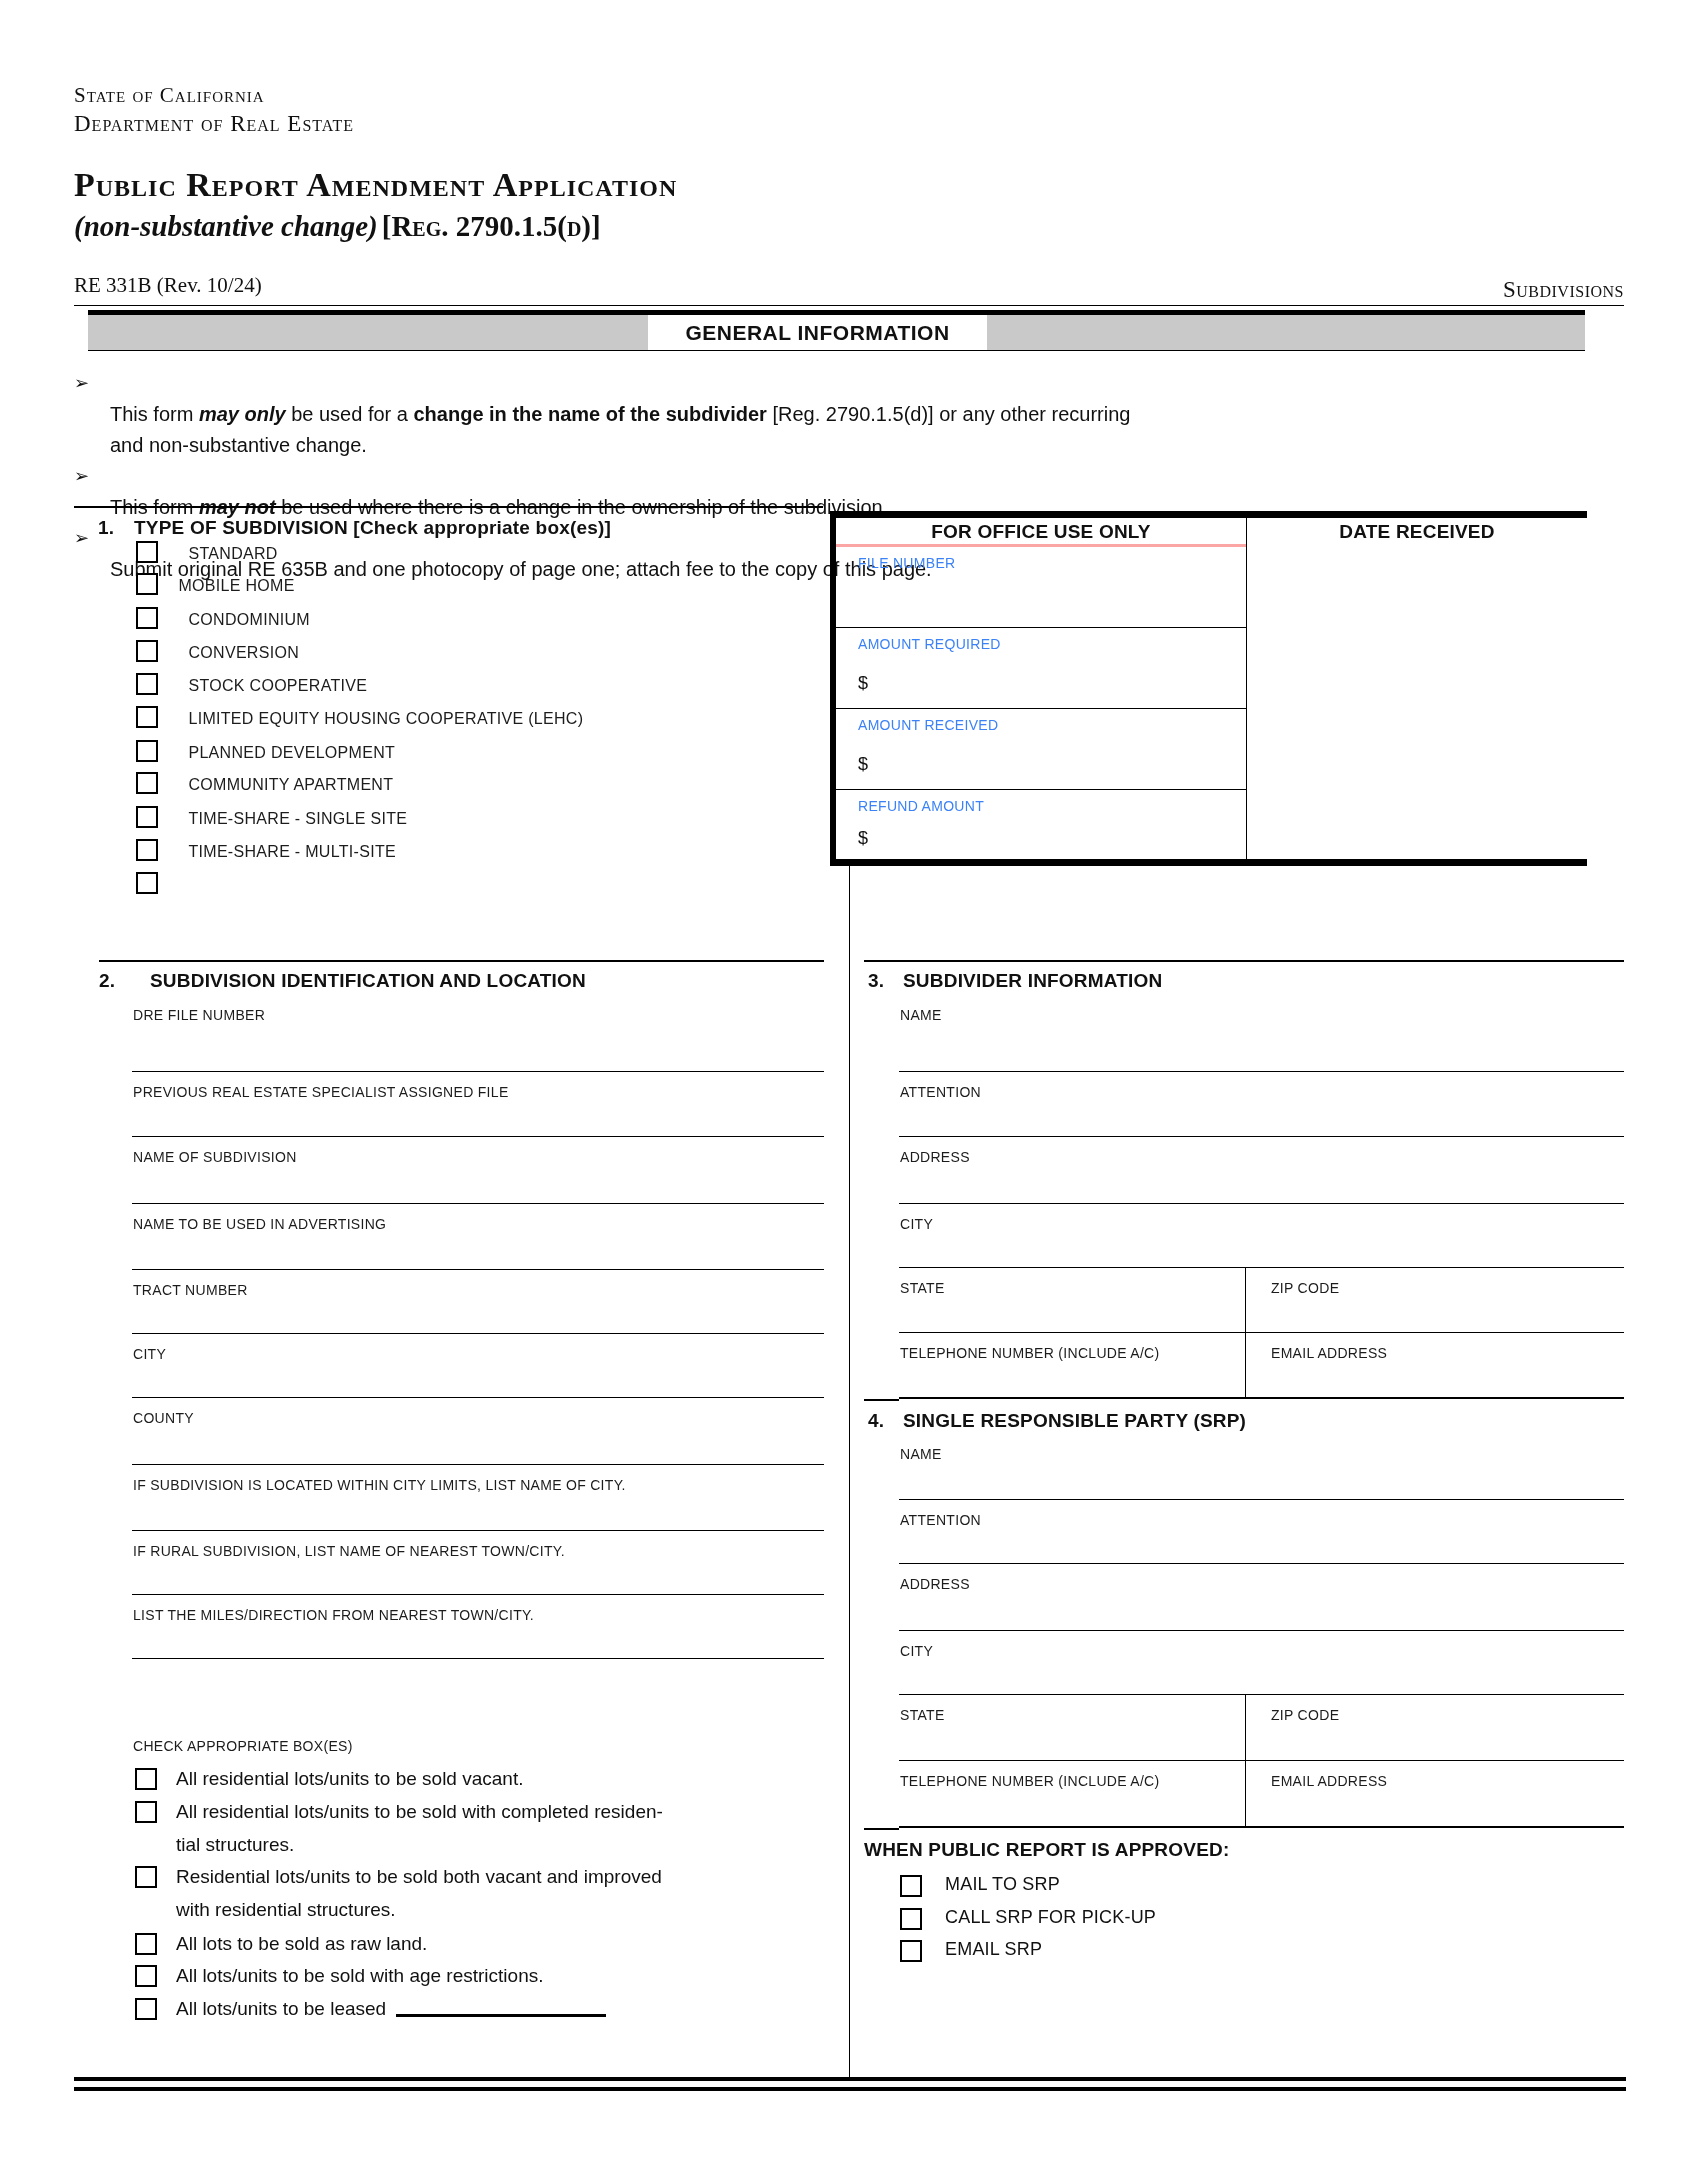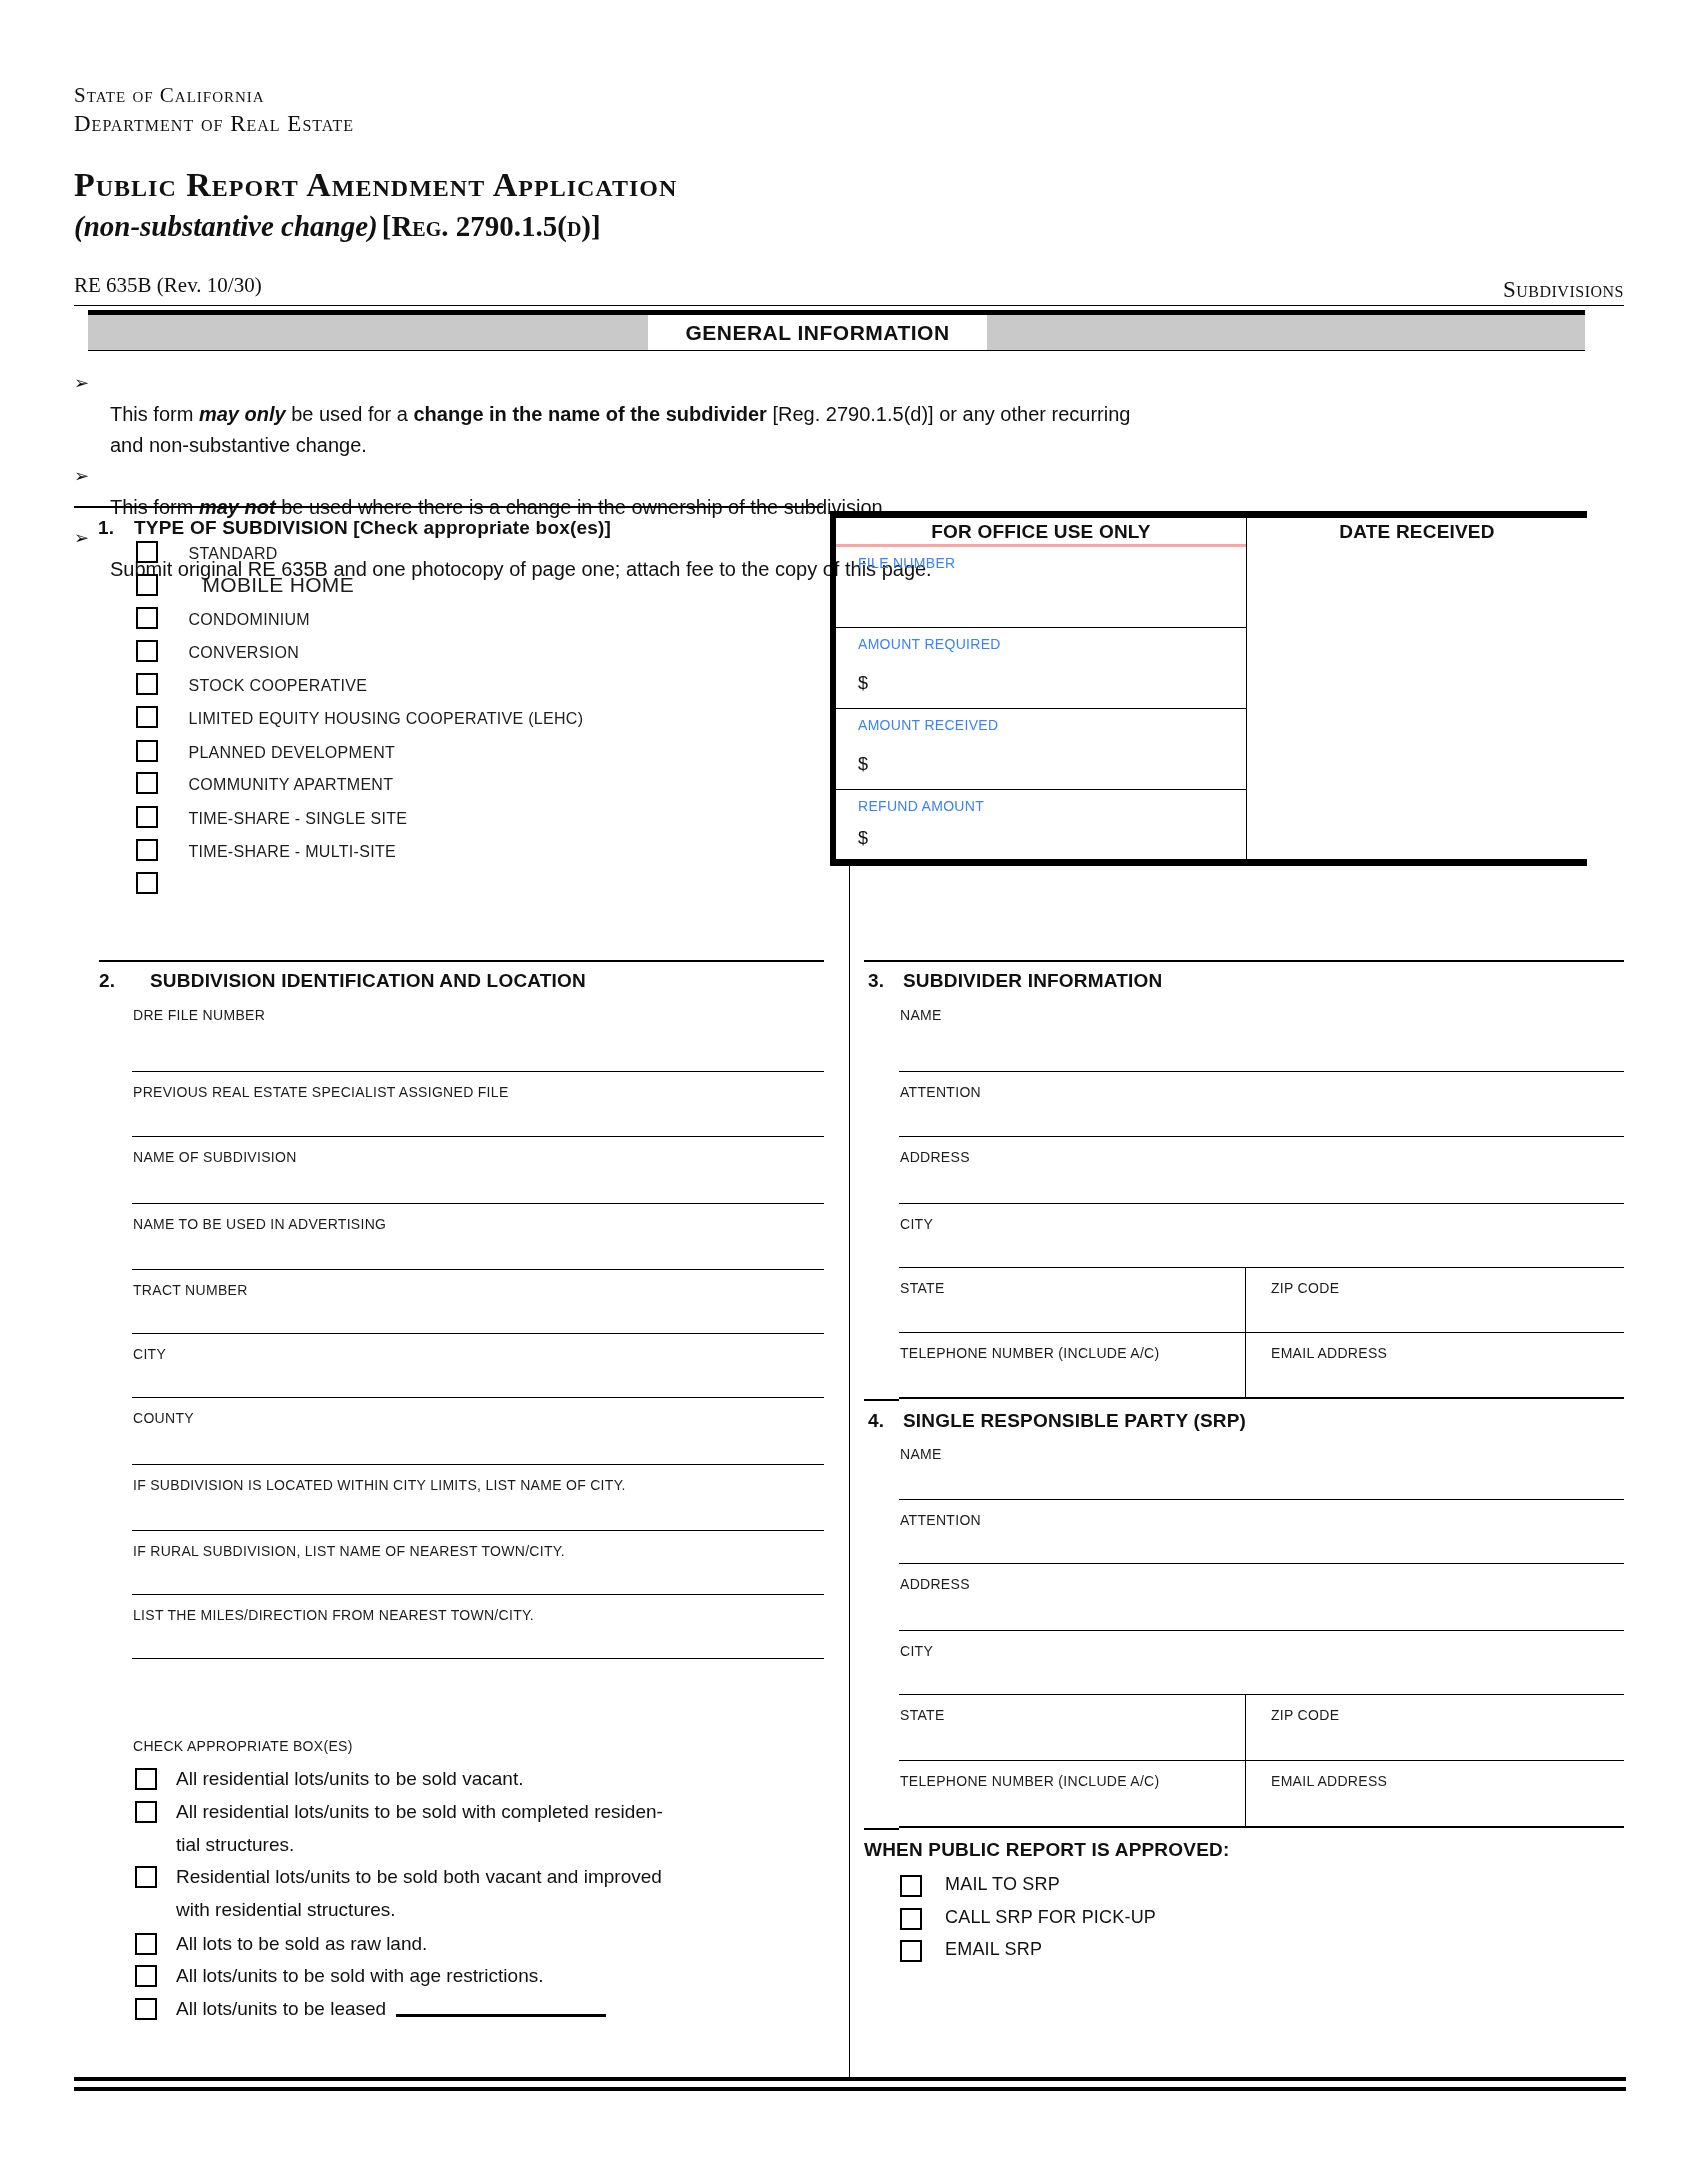--- a/index.html
+++ b/index.html
@@ -39,21 +39,21 @@
 
   <div class="abs serif sc" style="left:74px;top:83px;font-size:21px;letter-spacing:1px;">State of California</div>
   <div class="abs serif sc" style="left:74px;top:111px;font-size:23px;letter-spacing:1px;">Department of Real Estate</div>
 
   <div class="abs serif sc" style="left:74px;top:166px;font-size:34px;font-weight:bold;letter-spacing:1px;">Public Report Amendment Application</div>
 
   <div class="abs" style="left:74px;top:210px;">
     <span class="serif" style="font-size:29px;font-weight:bold;font-style:italic;">(non-substantive change)</span><span class="serif sc" style="font-size:29px;font-weight:bold;margin-left:4px;">[Reg. 2790.1.5(d)]</span>
   </div>
 
-  <div class="abs serif" style="left:74px;top:273px;font-size:21px;">RE 635B (Rev. 10/30)</div>
+  <div class="abs serif" style="left:74px;top:273px;font-size:21px;">RE 331B (Rev. 10/24)</div>
   <div class="abs serif sc" style="right:59px;top:277px;font-size:23px;letter-spacing:0.5px;">Subdivisions</div>
 
   <div class="hline" style="left:74px;top:305px;width:1550px;"></div>
 
   <div class="abs" style="left:88px;top:310px;width:1497px;height:41px;border-top:5px solid #000;border-bottom:1px solid #000;background:#c9c9c9;box-sizing:border-box;">
     <div class="abs" style="left:560px;top:0px;width:339px;height:35px;background:#fff;text-align:center;">
       <span style="font-size:21px;font-weight:bold;letter-spacing:0.5px;line-height:35px;">GENERAL INFORMATION</span>
     </div>
   </div>
 
@@ -73,21 +73,21 @@
   <div class="hline" style="left:74px;top:506px;width:749px;height:2px;"></div>
   <div class="abs sechead" style="left:98px;top:517px;">1.</div>
   <div class="abs sechead" style="left:134px;top:517px;">TYPE OF SUBDIVISION [Check appropriate box(es)]</div>
 
   <div class="abs" style="left:136px;top:541px;">
     <span class="cb"></span>
     <span class="flabel" style="font-size:16px;margin-left:26px;vertical-align:4px;">STANDARD</span>
   </div>
   <div class="abs" style="left:136px;top:573px;">
     <span class="cb"></span>
-    <span class="flabel" style="font-size:21px;margin-left:40px;vertical-align:4px;">MOBILE HOME</span>
+    <span class="flabel" style="font-size:16px;margin-left:16px;vertical-align:4px;">MOBILE HOME</span>
   </div>
   <div class="abs" style="left:136px;top:607px;">
     <span class="cb"></span>
     <span class="flabel" style="font-size:16px;margin-left:26px;vertical-align:4px;">CONDOMINIUM</span>
   </div>
   <div class="abs" style="left:136px;top:640px;">
     <span class="cb"></span>
     <span class="flabel" style="font-size:16px;margin-left:26px;vertical-align:4px;">CONVERSION</span>
   </div>
   <div class="abs" style="left:136px;top:673px;">

